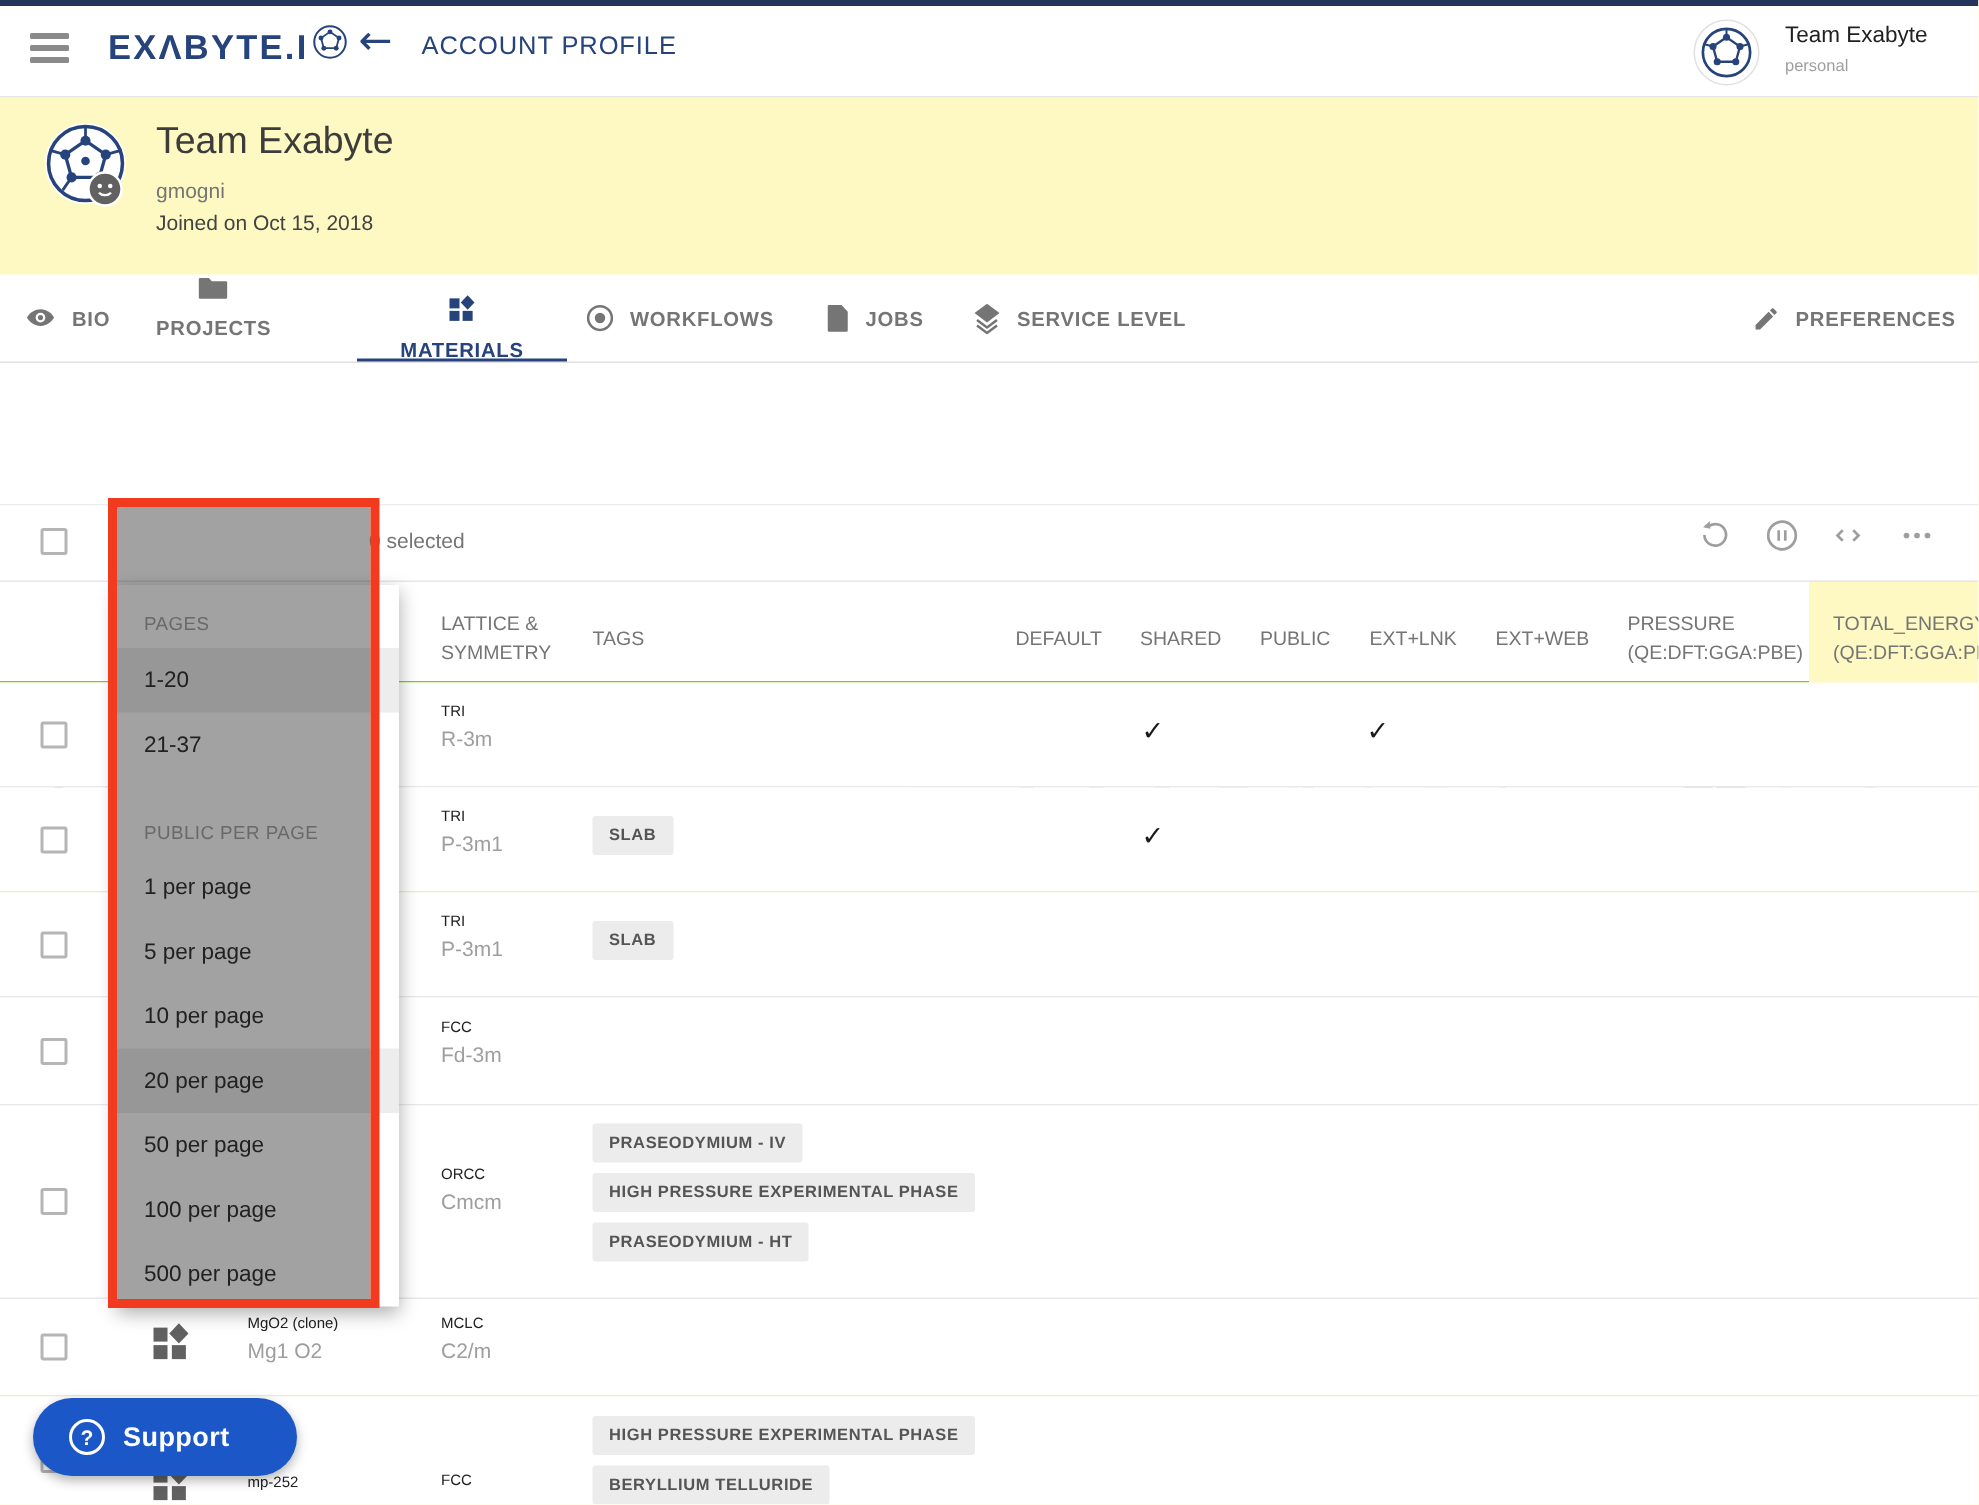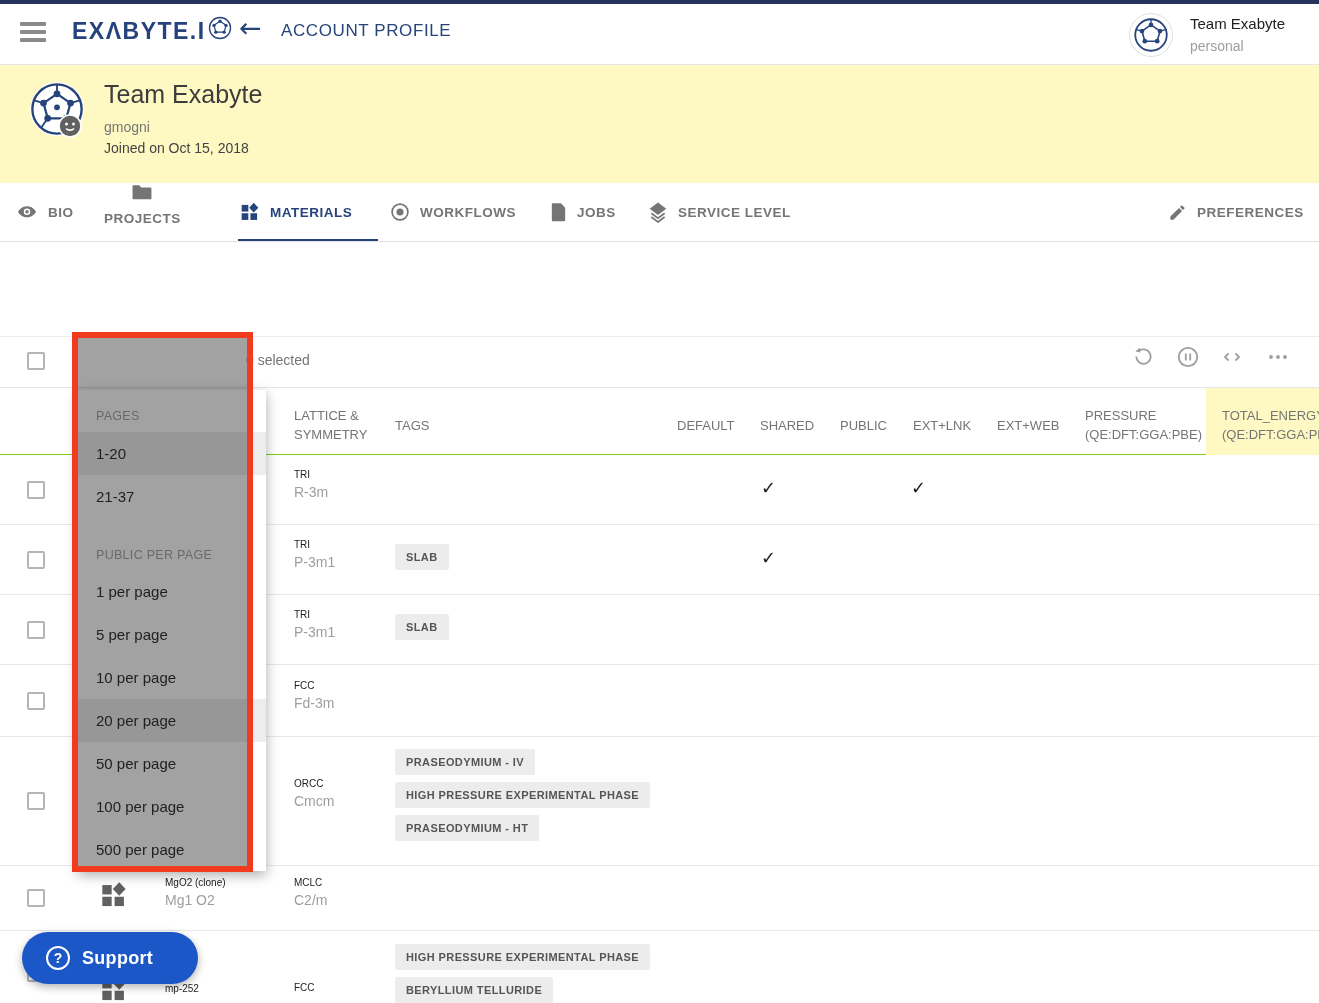--- a/index.html
+++ b/index.html
@@ -12,21 +12,21 @@
   .topstrip { left:0; top:0; width:1319px; height:4px; background:#24345c; }
   .appbar { left:0; top:4px; width:1319px; height:61px; background:#fff; border-bottom:1px solid #e6e6e6; }
   .hamburger { left:20px; top:18px; width:26px; height:20px; cursor:pointer; }
   .hamburger span { display:block; width:26px; height:3.5px; background:#8a8a8a; border-radius:1px; margin-bottom:4.5px; }
   .logo { left:72px; top:12px; font-size:23px; font-weight:bold; color:#26437c; letter-spacing:1.5px; display:flex; align-items:center; }
   .logo .ball { margin-left:2px; }
   .backarrow { left:239px; top:8px; font-size:27px; color:#26437c; font-family:"DejaVu Sans",sans-serif; cursor:pointer; }
   .pagetitle { left:281px; top:17px; font-size:17px; color:#26437c; letter-spacing:.6px; }
   .acct-avatar { left:1129px; top:9px; width:44px; height:44px; border-radius:50%; border:1px solid #e0e0e0; color:#26437c; display:flex; align-items:center; justify-content:center; background:#fff; }
   .acct-name { left:1190px; top:11px; font-size:15px; color:#212121; }
-  .acct-type { left:1190px; top:34px; font-size:14px; color:#9e9e9e; }
+  .acct-type { left:1190px; top:34px; font-size:11px; color:#9e9e9e; }
 
   
   .prof-avatar { left:30px; top:82px; width:54px; height:54px; border-radius:50%; color:#26437c; background:#fff; }
   .prof-badge { left:58px; top:114px; width:24px; height:24px; }
   .prof-name { left:104px; top:80px; font-size:25px; color:#3c3c3c; }
   .prof-user { left:104px; top:119px; font-size:14px; color:#757575; }
   .prof-joined { left:104px; top:140px; font-size:14px; color:#424242; }
 
   
   .tabbar { left:0; top:183px; width:1319px; height:59px; border-bottom:1px solid #e0e0e0; background:#fff; }
@@ -159,21 +159,21 @@
           <circle cx="12" cy="9.7" r="1.9" fill="currentColor"></circle>
         </svg>
       <span>BIO</span>
     </div>
     <div class="tab" style="left:104px;flex-direction:column;">
       <svg width="22" height="18" viewBox="0 0 24 20">
           <path d="M2.5 2.5 h6.5 l2 2.5 h10.5 a1 1 0 0 1 1 1 V17 a1 1 0 0 1 -1 1 H2.5 a1 1 0 0 1 -1 -1 V3.5 a1 1 0 0 1 1 -1Z" fill="currentColor"></path>
         </svg>
       <span>PROJECTS</span>
     </div>
-    <div class="tab active" style="left:240px; width:136px; justify-content:flex-start;">
+    <div class="tab active" style="left:240px; width:136px; justify-content:flex-end;flex-direction:column;">
       <svg width="20" height="20" viewBox="0 0 24 24">
           <rect x="2" y="3.5" width="8" height="8" fill="currentColor"></rect>
           <rect x="2" y="13.5" width="8" height="8" fill="currentColor"></rect>
           <rect x="12.5" y="13.5" width="8" height="8" fill="currentColor"></rect>
           <polygon points="16.5,1 22,6.8 16.5,12.6 11,6.8" fill="currentColor"></polygon>
         </svg>
       <span>MATERIALS</span>
       <div class="underline"></div>
     </div>
     <div class="tab" style="left:390px;">

